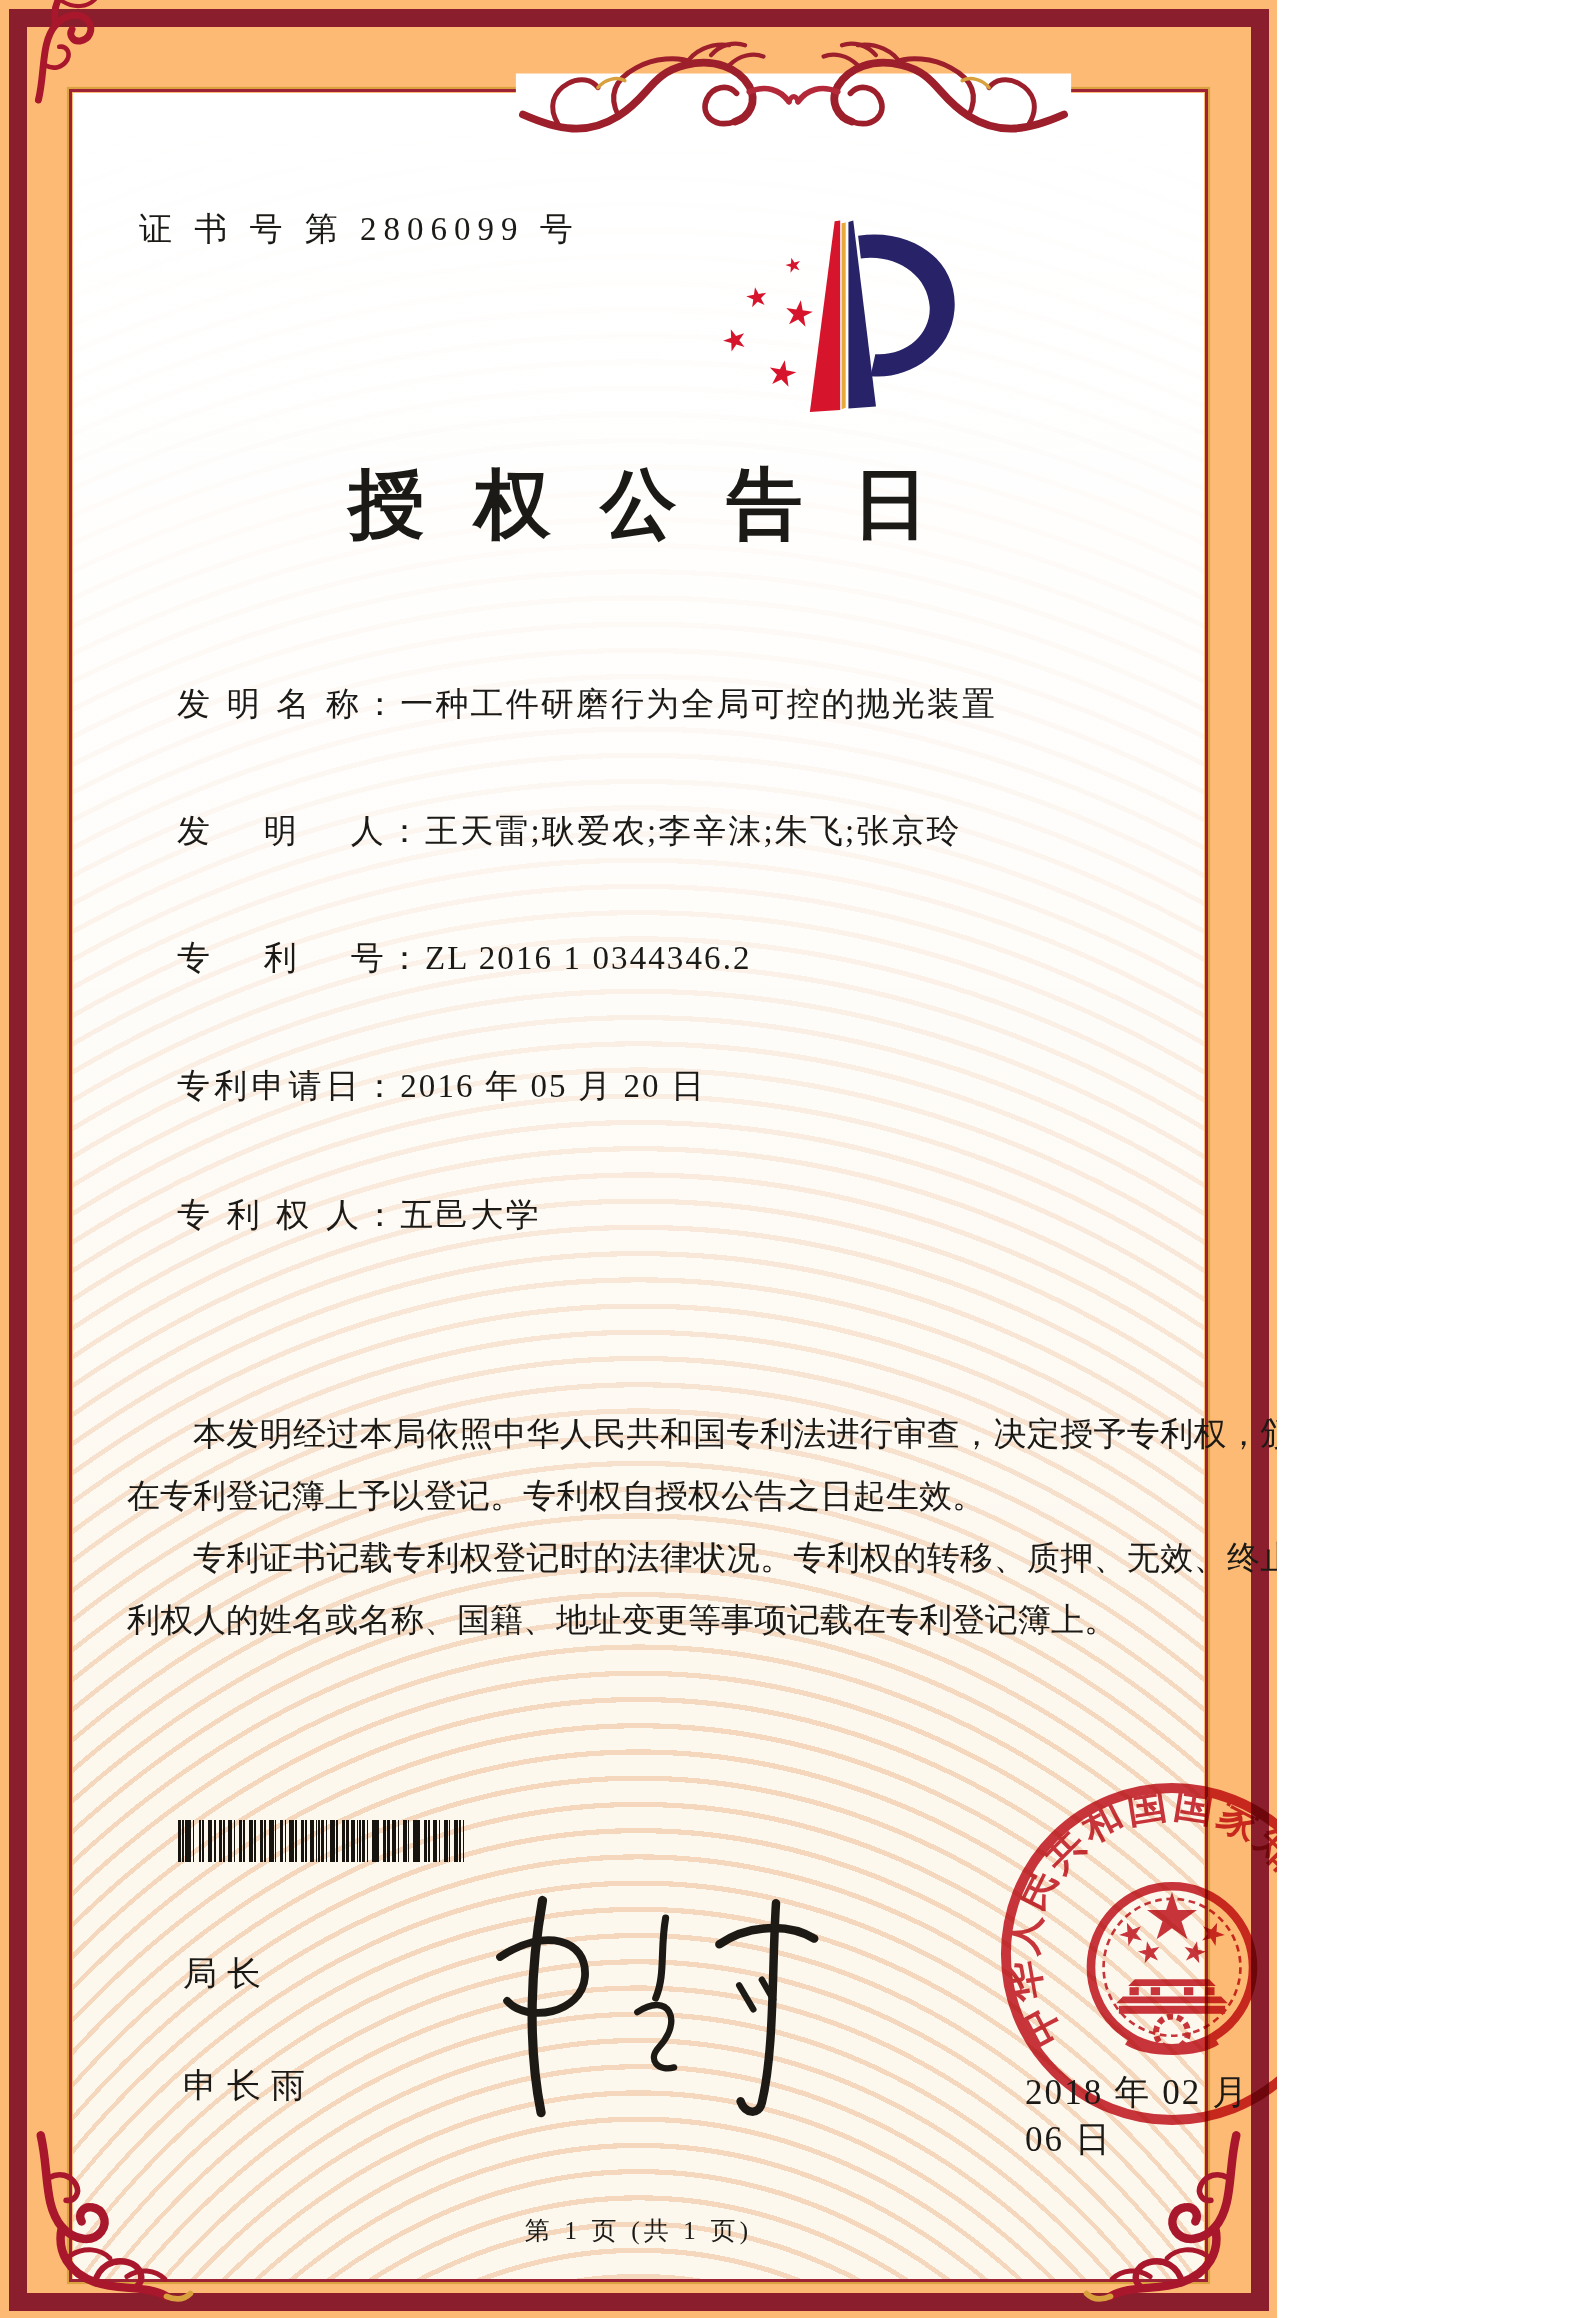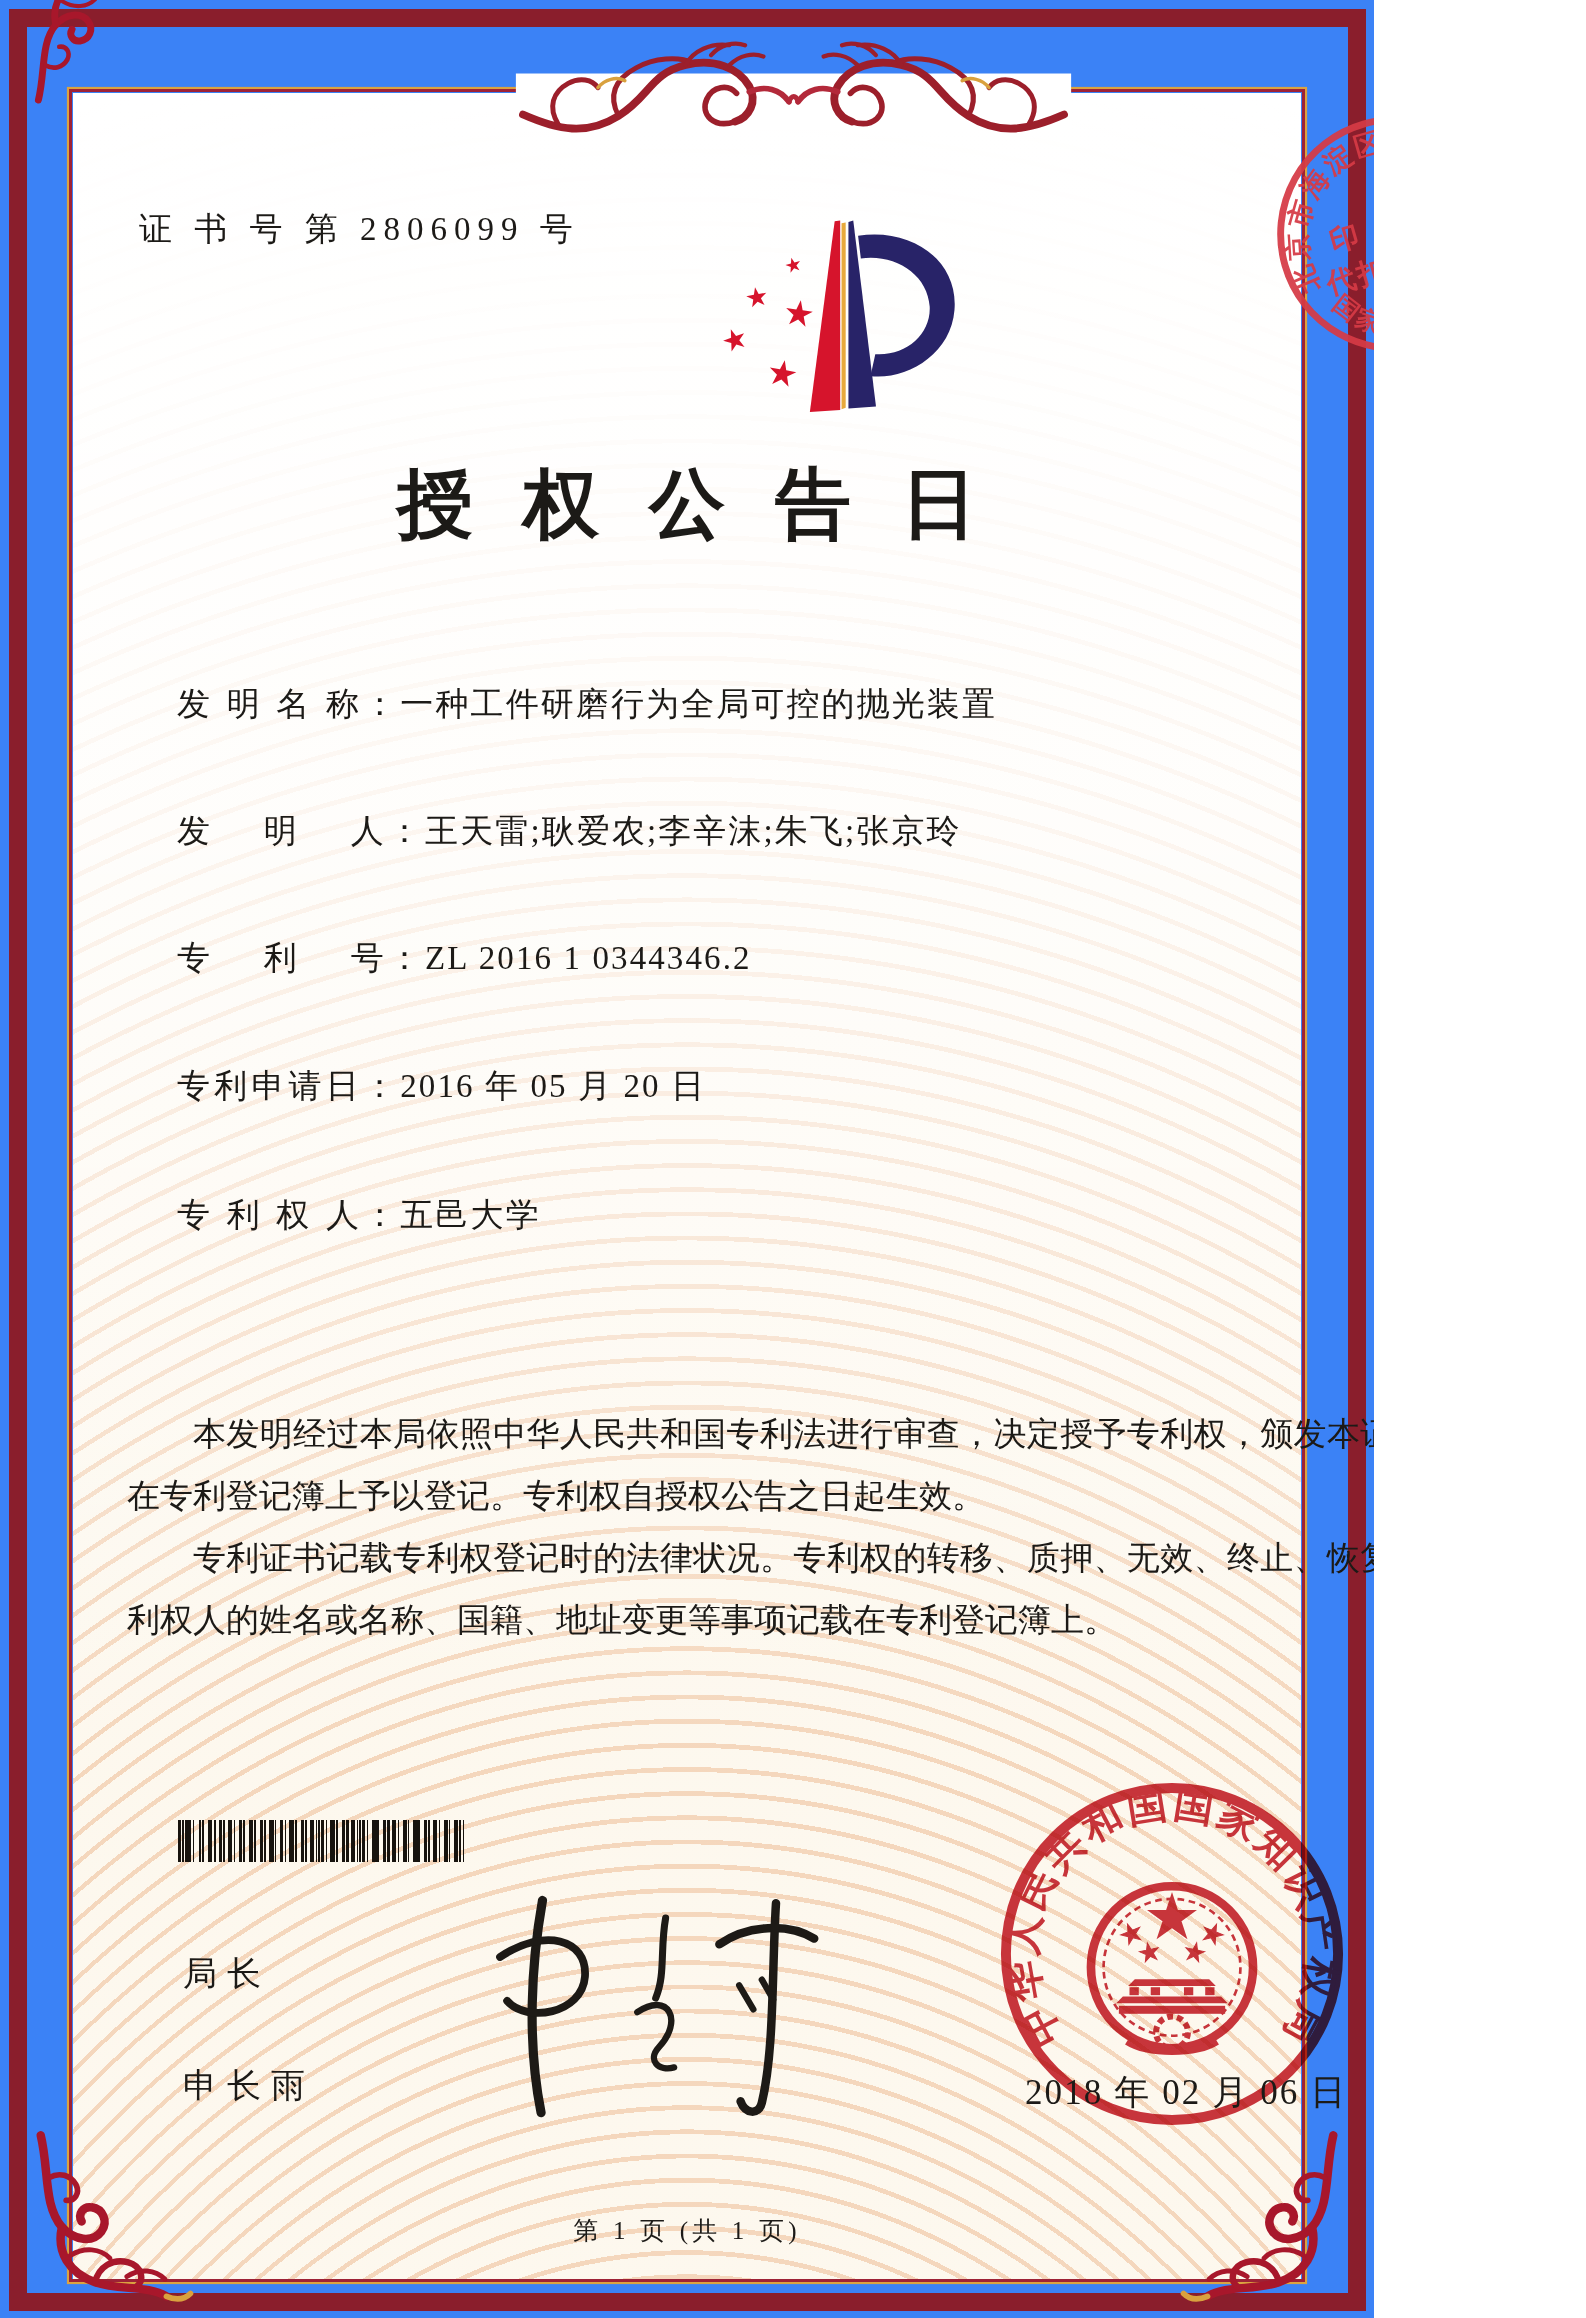--- a/index.html
+++ b/index.html
@@ -1,18 +1,18 @@
 <!DOCTYPE html>
 <html style="font-size:11.3px"><head>
 <meta charset="utf-8">
 <style>
   html,body{margin:0;padding:0;background:#ffffff;}
   .page{
-    position:relative;width:1374px;height:2319px;overflow:hidden;
-    background:#3b82f6;
+    position:relative;width:1277px;height:2319px;overflow:hidden;
+    background:#fdba74;
     font-family:"Liberation Serif","DejaVu Serif",serif;
     color:#1c1a17;
   }
   
   .frame-outer{position:absolute;inset:8.5px;border:18.4px solid #8a1e2c;pointer-events:none;}
   .frame-inner{
     position:absolute;top:89px;left:69px;right:69px;bottom:37px;
     border:3.5px solid #9e2236;box-shadow:0 0 0 2.1px #dba340;pointer-events:none;
   }
   

